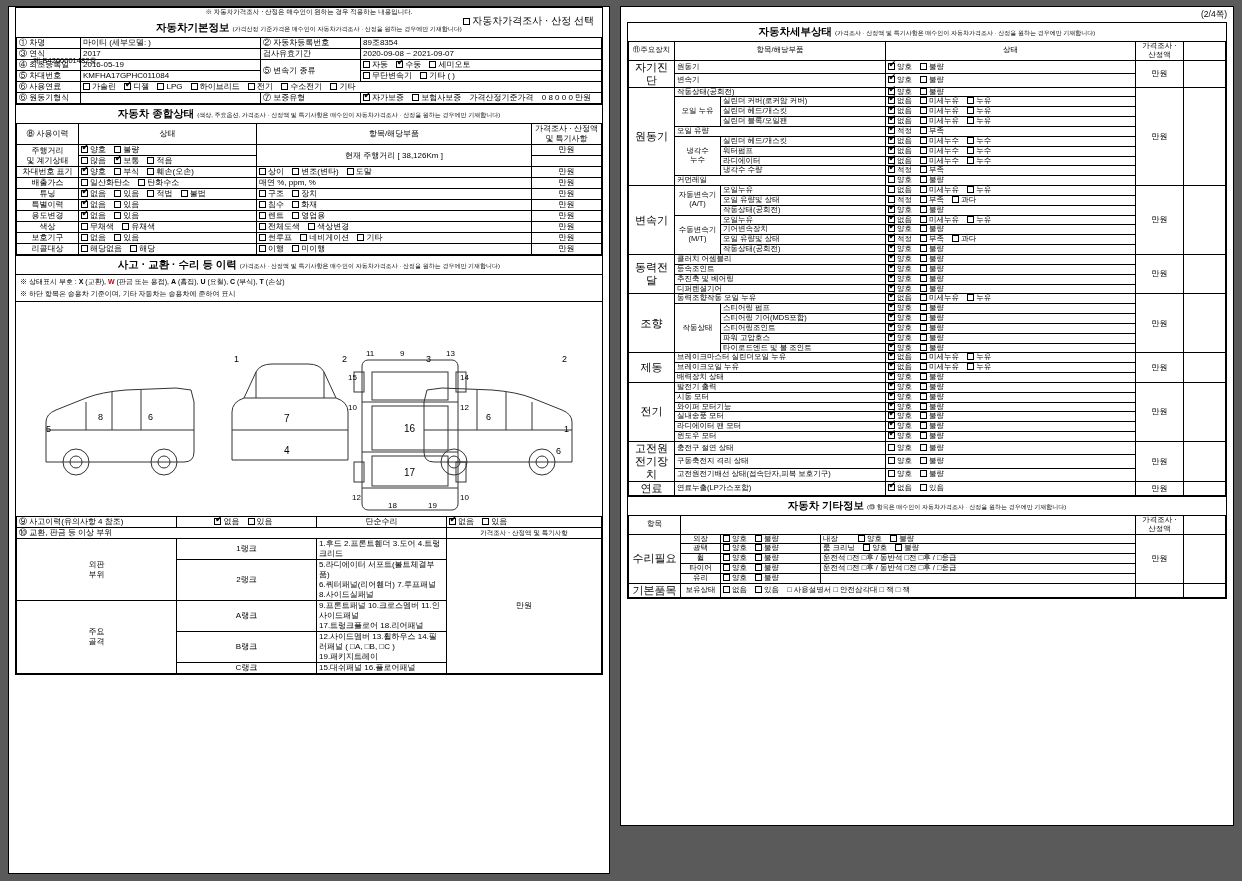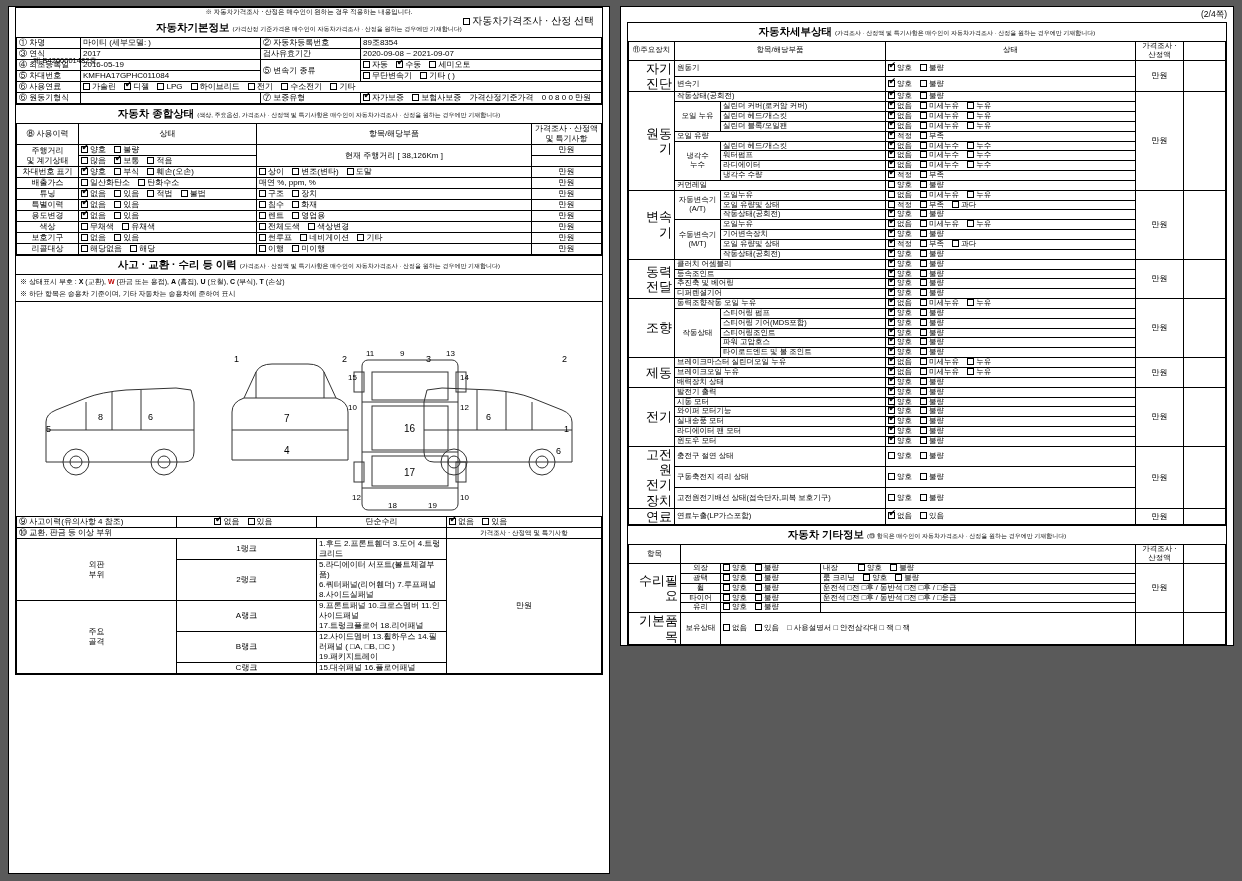--- a/index.html
+++ b/index.html
@@ -11,21 +11,21 @@
     font-size:9px;
     color:#000;
     overflow:hidden;
   }
   .page {
     position:absolute;
     background:#ffffff;
     border:1px solid #000;
   }
   .page-left { left:8px; top:6px; width:602px; height:868px; }
-  .page-right { left:620px; top:6px; width:614px; height:640px; }
+  .page-right { left:620px; top:6px; width:614px; height:820px; }
 
   .pg-head {
     display:flex; justify-content:space-between;
     font-size:8.5px; padding:2px 6px 1px 6px;
   }
   .frame {
     border:1.6px solid #000;
     margin:0 6px;
   }
   .frame-r { border:1.6px solid #000; margin:0 6px; }
@@ -60,21 +60,21 @@
 
   
   .diagram-wrap { position:relative; height:215px; }
   .diagram-wrap svg { position:absolute; left:0; top:0; }
 
   .legend { font-size:7px; padding:2px 4px; }
   .legend .rd { color:#c00000; font-weight:bold; }
 
   
   .rt td { font-size:7.5px; padding:0 2px; line-height:1.18; }
-  .rt .grp { text-align:right; font-size:13px;padding-left:10px; }
+  .rt .grp { text-align:center; font-size:11px; }
   .rt .mn { text-align:center; font-size:8px; }
   .w-item { width:140px; }
   .w-grp { width:46px; }
   .w-state { width:250px; }
   .w-price { width:48px; }
   .w-note { width:42px; }
 </style>
 </head>
 <body>
 
@@ -141,21 +141,21 @@
       <tr>
         <td>⑥ 원동기형식</td>
         <td>&nbsp;</td>
         <td>
           <span class="opt">⑦ 보증유형</span>
         </td>
         <td>
           <span class="opt"><span class="cb on"></span><span>자가보증</span></span>
           <span class="opt"><span class="cb"></span><span>보험사보증</span></span>
           <span class="opt">가격산정기준가격</span>
-          <span class="opt">0 0 8 0 0 만원</span>
+          <span class="opt">0 8 0 0 0 만원</span>
         </td>
       </tr>
     </tbody>
       </table>
 
     <div class="sect" style="border-top:0.7px solid #000;">
       <span>자동차 종합상태</span>
       <span class="note">(색상, 주요옵션, 가격조사 · 산정액 및 특기사항은 매수인이 자동차가격조사 · 산정을 원하는 경우에만 기재합니다)</span>
     </div>
     <table>

